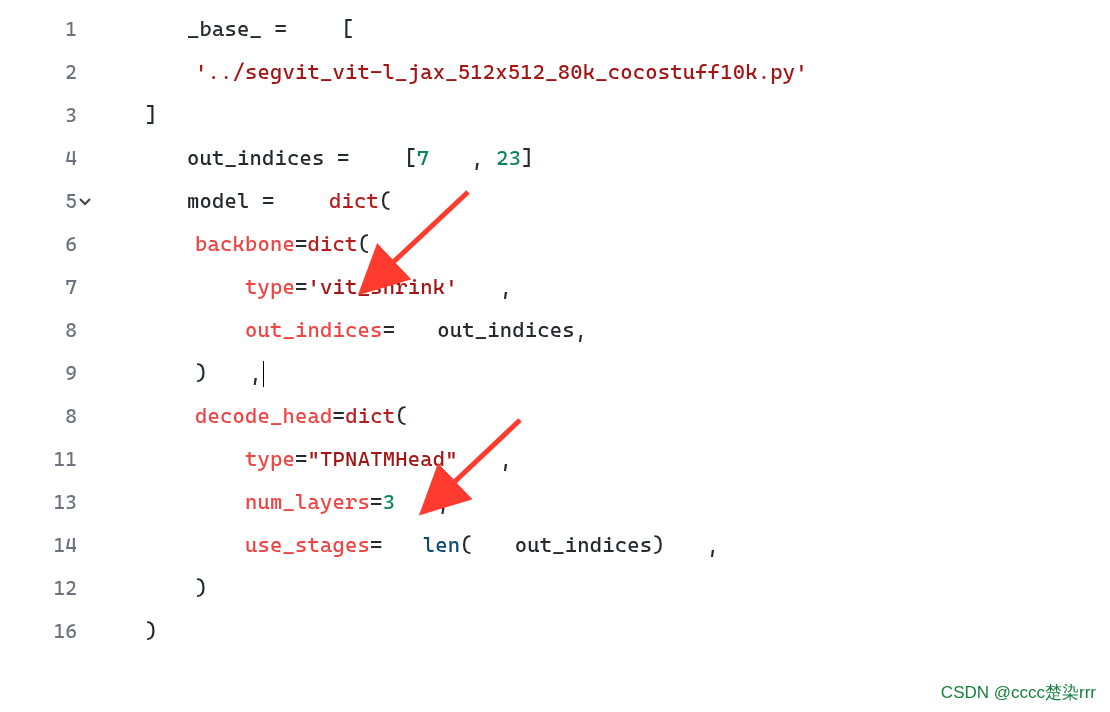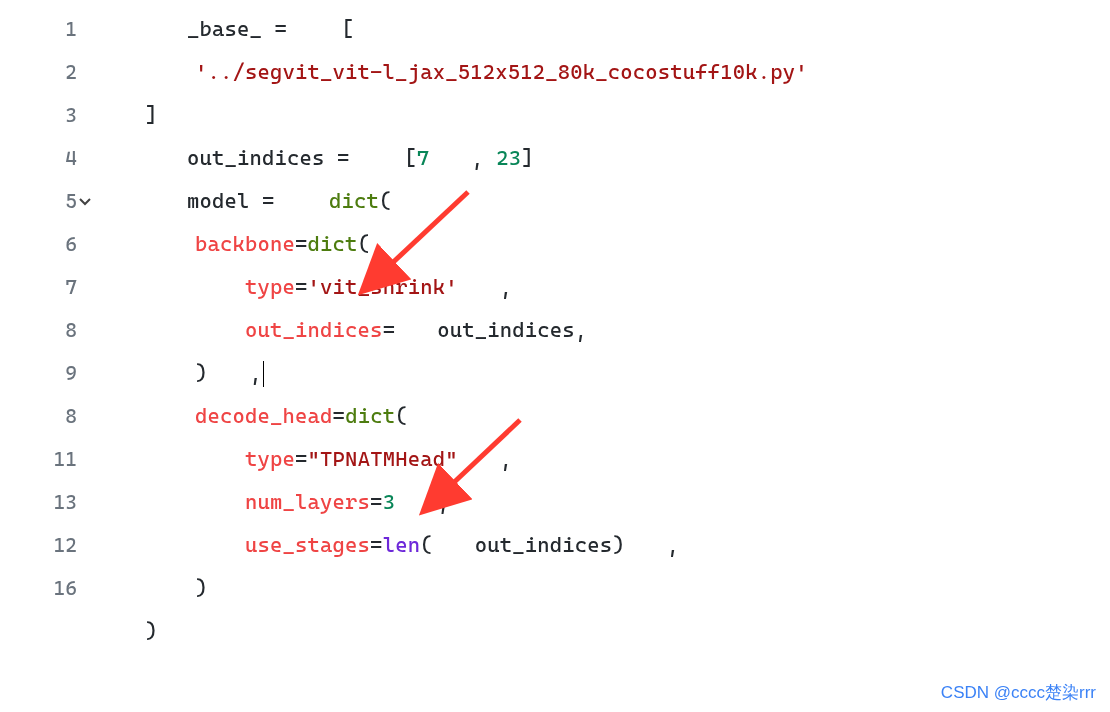--- a/index.html
+++ b/index.html
@@ -68,44 +68,44 @@
       white-space: pre;
       font-size: 21px;
       letter-spacing: 0.2px;
     }
     
     .token-default { color: #24292e; margin-left: 42px; }
     .token-operator { color: #24292e; }
     .token-bracket { color: #24292e; }
     .token-string { color: #a31515; }
     .token-number { color: #098658; }
-    .token-function { color: #4d7c0f; }
+    .token-function { color: #b91c1c; }
     .token-param { color: #ef4444; }
-    .token-builtin { color: #6d28d9; }
+    .token-builtin { color: #0c4a6e; margin-left: 40px; }
     
     .cursor {
       display: inline-block;
       width: 1px;
       height: 26px;
       background: #000;
       vertical-align: middle;
       margin-left: 1px;
       margin-top: -2px;
     }
     
     .arrow-annotation {
       position: absolute;
       pointer-events: none;
     }
     
     .watermark {
       position: absolute;
       bottom: 8px;
       right: 14px;
-      color: #3b82f6;
+      color: #15803d;
       font-size: 17px;
       font-family: -apple-system, Arial, sans-serif;
     }
   </style>
 </head>
 <body>
 
 <div class="code-container">
   <div class="gutter">
       <div class="line-number">1</div>
@@ -117,20 +117,21 @@
             <polyline points="1,1 6,6 11,1"></polyline>
           </svg>
         </span></div>
       <div class="line-number">6</div>
       <div class="line-number">7</div>
       <div class="line-number">8</div>
       <div class="line-number">9</div>
       <div class="line-number">8</div>
       <div class="line-number">11</div>
       <div class="line-number">13</div>
+      <div class="line-number">14</div>
       <div class="line-number">12</div>
       <div class="line-number">16</div>
     </div>
   <div class="code-lines">
       <div class="code-line"><span>    </span><span class="token-default">_base_ </span><span class="token-operator">=</span><span class="token-default"> </span><span class="token-bracket">[</span></div>
       <div class="code-line"><span>        </span><span class="token-string">'../segvit_vit-l_jax_512x512_80k_cocostuff10k.py'</span></div>
       <div class="code-line"><span>    </span><span class="token-bracket">]</span></div>
       <div class="code-line"><span>    </span><span class="token-default">out_indices </span><span class="token-operator">=</span><span class="token-default"> </span><span class="token-bracket">[</span><span class="token-number">7</span><span class="token-default">, </span><span class="token-number">23</span><span class="token-bracket">]</span></div>
       <div class="code-line"><span>    </span><span class="token-default">model </span><span class="token-operator">=</span><span class="token-default"> </span><span class="token-function">dict</span><span class="token-bracket">(</span></div>
       <div class="code-line"><span>        </span><span class="token-param">backbone</span><span class="token-operator">=</span><span class="token-function">dict</span><span class="token-bracket">(</span></div>

